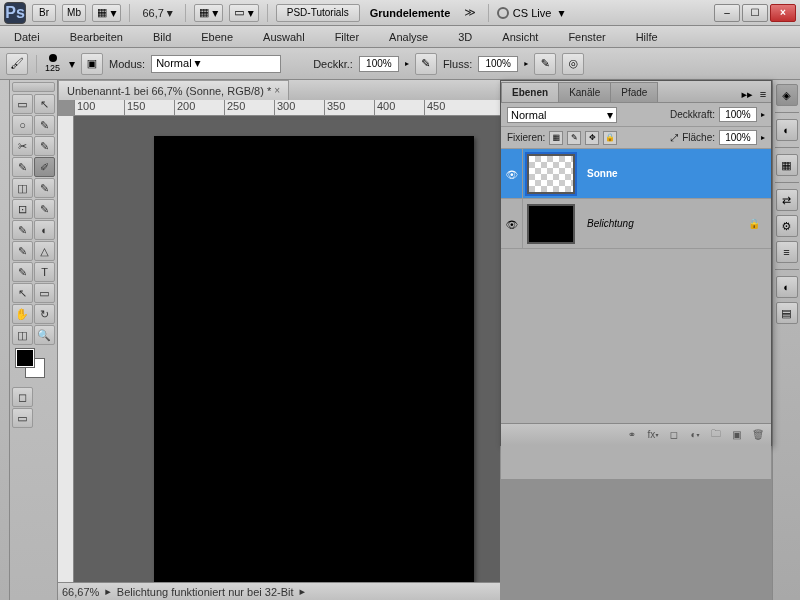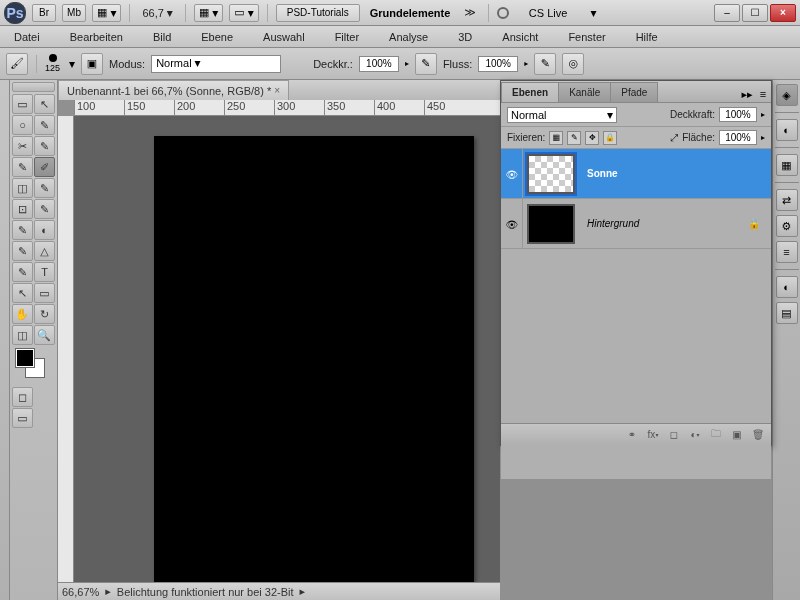--- a/index.html
+++ b/index.html
@@ -1,18 +1,18 @@
 <!DOCTYPE html>
 <html><head>
 <meta charset="utf-8">
 <style>
 * { margin: 0; padding: 0; box-sizing: border-box; font-family: Arial, sans-serif; font-size: 11px; }
 body { background: #909090; width: 800px; height: 600px; overflow: hidden; }
 .titlebar { height: 26px; background: linear-gradient(#dfdfdf,#c8c8c8); border-bottom: 1px solid #888; display: flex; align-items: center; padding: 0 4px; gap: 6px; }
-.ps-logo { width: 22px; height: 22px; background: #2d3a52; color: #a7c3f0; display: flex; align-items: center; justify-content: center; font-weight: bold; font-size: 14px; border-radius: 10px; border: 1px solid #444; }
+.ps-logo { width: 22px; height: 22px; background: #2d3a52; color: #a7c3f0; display: flex; align-items: center; justify-content: center; font-weight: bold; font-size: 16px; border-radius: 4px; border: 1px solid #444; }
 .tb-btn { height: 18px; min-width: 24px; padding: 0 4px; background: linear-gradient(#e8e8e8,#cfcfcf); border: 1px solid #999; border-radius: 2px; display: flex; align-items: center; justify-content: center; font-size: 10px; cursor: pointer; }
 .tb-sep { width: 1px; height: 18px; background: #aaa; margin: 0 2px; }
 .tb-text { font-size: 11px; padding: 0 4px; color: #222; }
 .tb-bold { font-weight: bold; color: #000; }
 .spacer { flex: 1; }
 .winbtns { display: flex; gap: 2px; }
 .winbtn { width: 26px; height: 18px; background: linear-gradient(#e8e8e8,#c8c8c8); border: 1px solid #888; border-radius: 2px; display: flex; align-items: center; justify-content: center; font-size: 10px; cursor: pointer; }
 .winbtn.close { background: linear-gradient(#e27777,#c03030); color: white; font-weight: bold; border-color: #a02020; }
 .menubar { height: 22px; background: linear-gradient(#d8d8d8,#c4c4c4); border-bottom: 1px solid #888; display: flex; align-items: center; padding: 0 6px; gap: 14px; }
 .menuitem { padding: 3px 8px; color: #222; cursor: pointer; }
@@ -97,21 +97,21 @@
     </div>
   <div class="tb-btn">
       <span>▭</span>
       <span class="chev">▾</span>
     </div>
   <div class="tb-sep"></div>
   <div class="tb-btn" style="padding:0 10px">PSD-Tutorials</div>
   <div class="tb-text tb-bold">Grundelemente</div>
   <div class="tb-text">≫</div>
   <div class="tb-sep"></div>
-  <div style="display:flex;align-items:center;gap:20px">
+  <div style="display:flex;align-items:center;gap:4px">
       <span style="width:12px;height:12px;border:2px solid #666;border-radius:50%"></span>
       <span>CS Live</span>
       <span class="chev">▾</span>
     </div>
   <div class="spacer"></div>
   <div class="winbtns">
     <div class="winbtn">–</div>
     <div class="winbtn">☐</div>
     <div class="winbtn close">×</div>
   </div>
@@ -288,21 +288,21 @@
                 <span class="eye">👁</span>
               </div>
             <div class="thumb checker"></div>
             <div class="layer-name" style="font-weight:bold">Sonne</div>
           </div>
           <div class="layer-row">
             <div class="eye-col">
                 <span class="eye">👁</span>
               </div>
             <div class="thumb black"></div>
-            <div class="layer-name italic">Hintergrund</div>
+            <div class="layer-name italic">Belichtung</div>
             <div class="lock-ind">🔒</div>
           </div>
         </div>
         <div class="panel-bottom">
           <div class="pb-icon">⚭</div>
           <div class="pb-icon">fx<span style="font-size:6px">▾</span></div>
           <div class="pb-icon">◻</div>
           <div class="pb-icon">◐<span style="font-size:6px">▾</span></div>
           <div class="pb-icon">🗀</div>
           <div class="pb-icon">▣</div>

